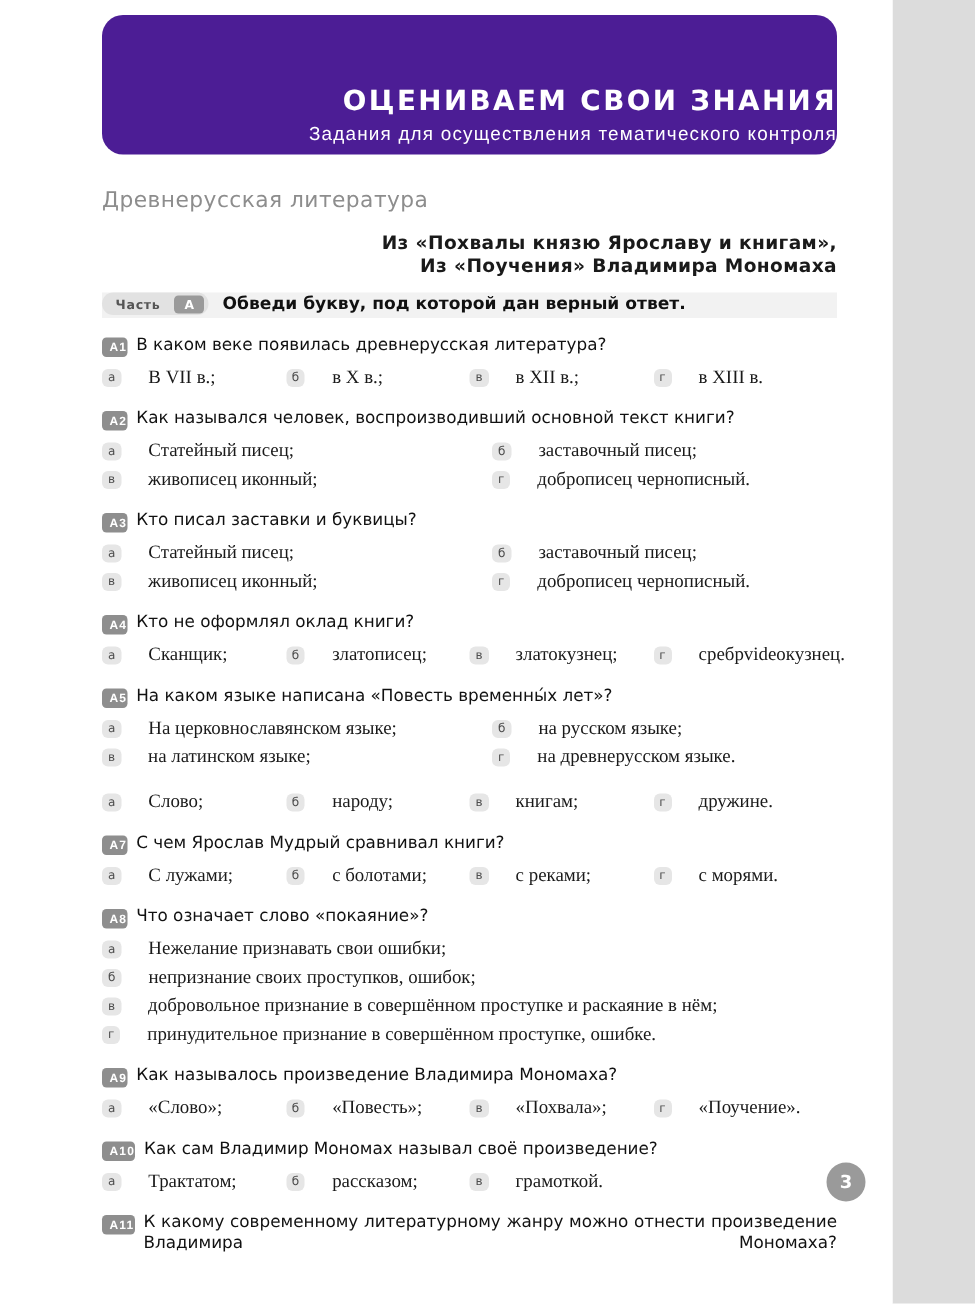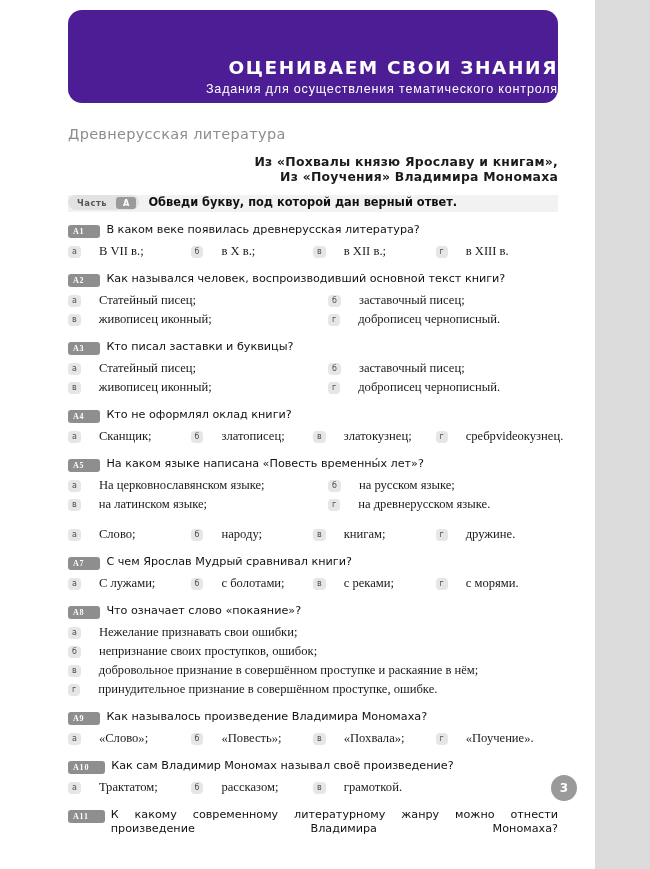--- a/index.html
+++ b/index.html
@@ -137,26 +137,26 @@
   
   .question { margin-top: 11px; }
   .q-head {
     display: flex;
     align-items: flex-start;
   }
   .q-tag {
     flex: 0 0 auto;
     background: #8e8e8e;
     color: #ffffff;
-    font-family: Liberation Serif, serif;
+    font-family: Liberation Sans, sans-serif;
     font-weight: bold;
     font-size: 8px;
     letter-spacing: 0.8px;
     border-radius: 3px;
-    padding: 2px 16px 2px 5px;
+    padding: 2px 0 2px 5px;
     margin-right: 6px;
     margin-top: 2px;
     line-height: 9px;
   }
   .q-text {
     font-family: "DejaVu Sans", sans-serif;
     font-size: 11.2px;
     line-height: 14.4px;
     color: #111;
     text-align: justify;

